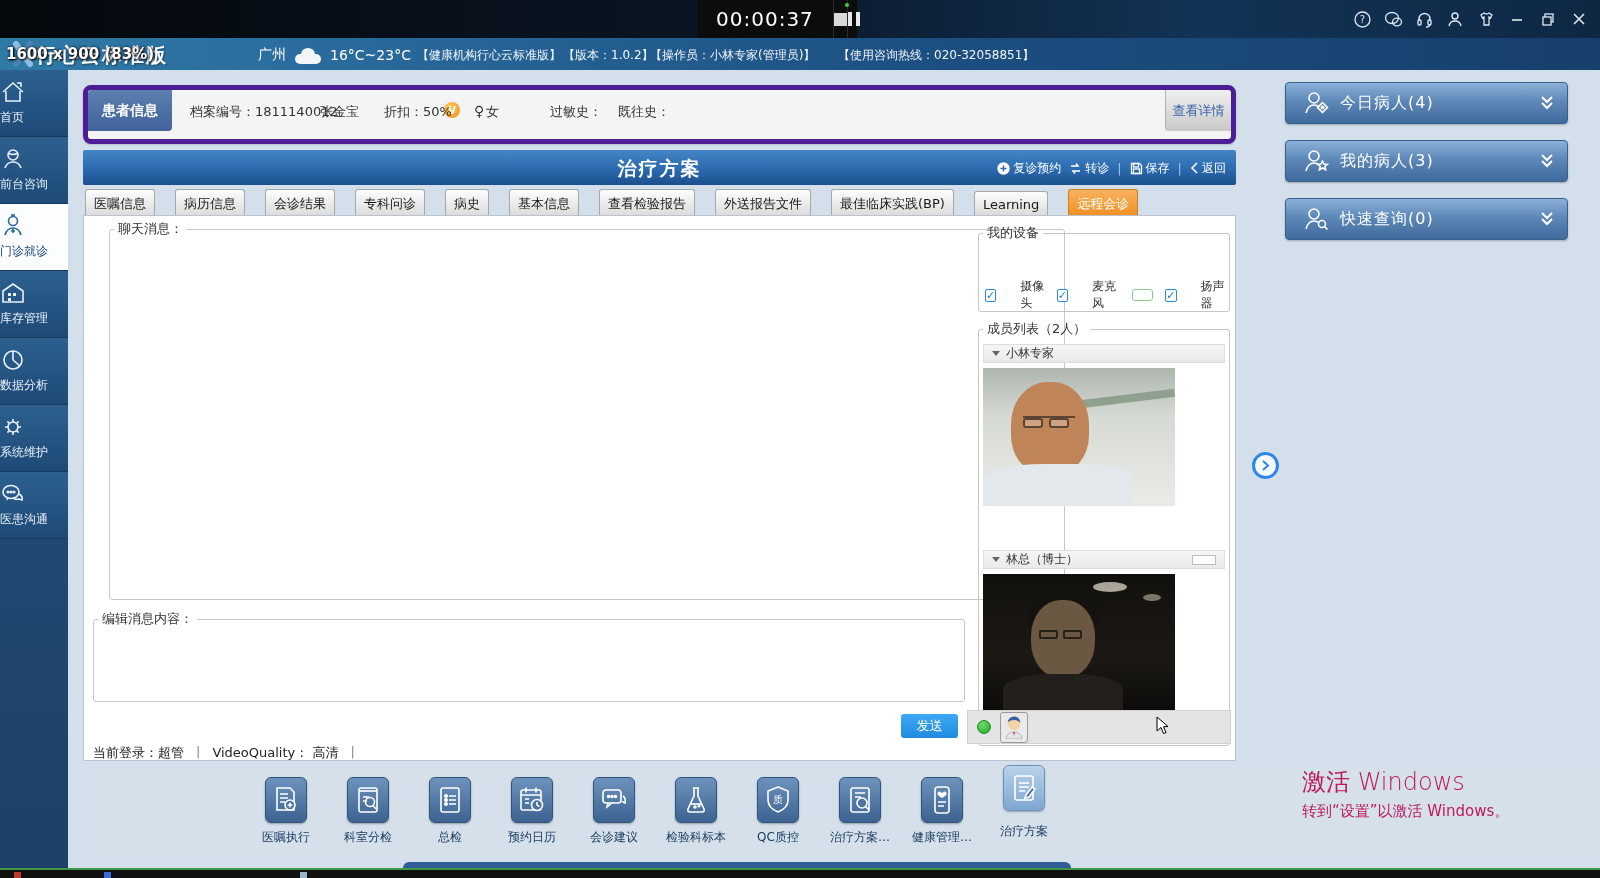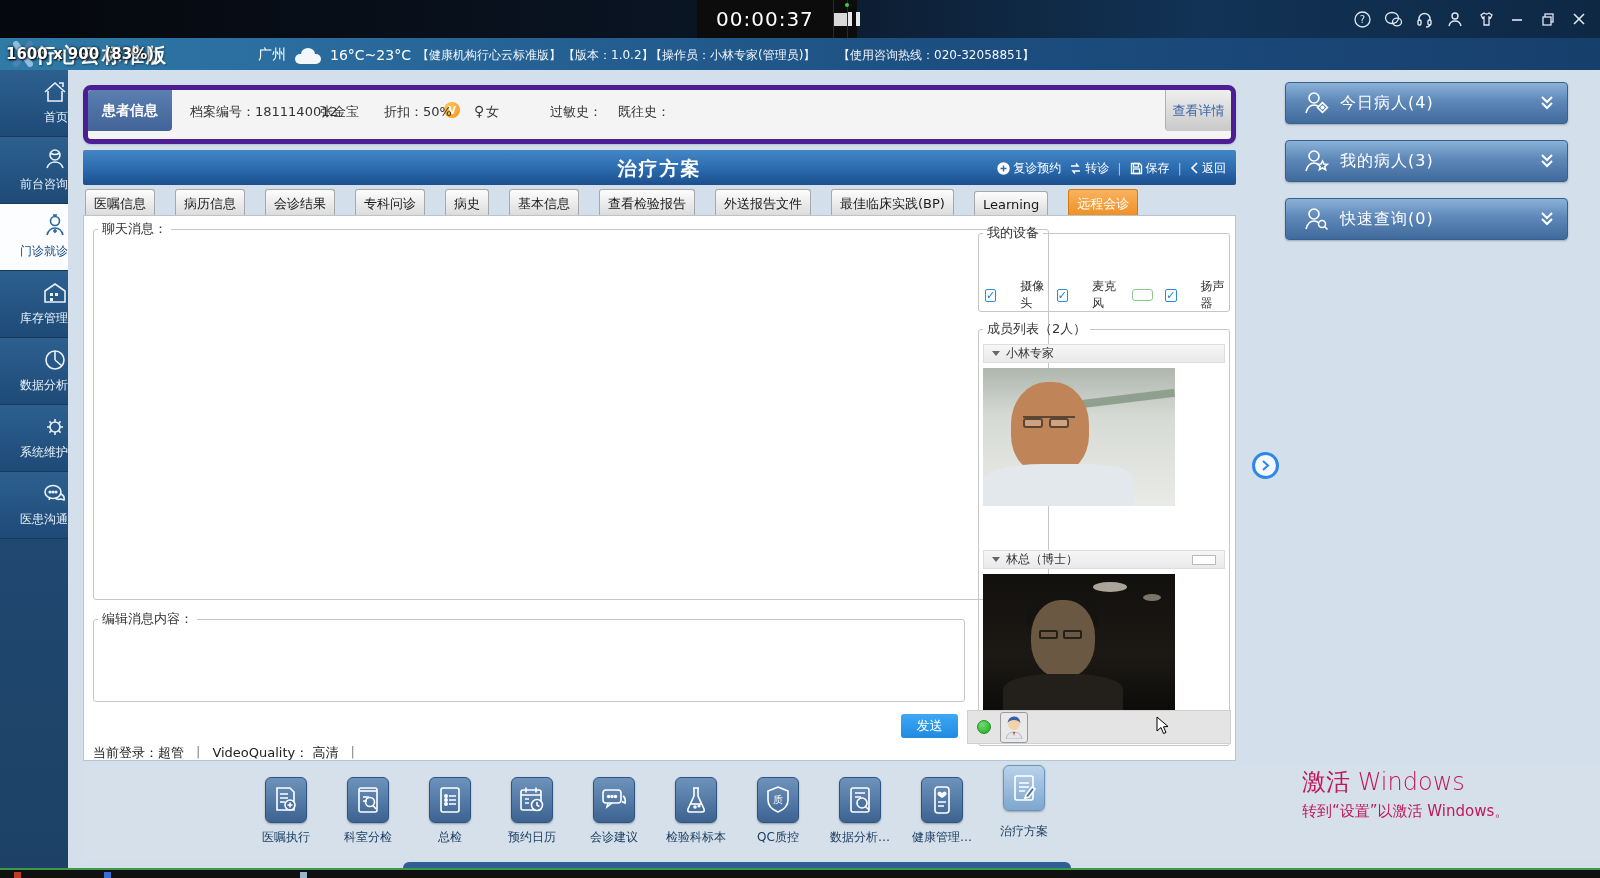--- a/index.html
+++ b/index.html
@@ -31,21 +31,21 @@
   .weather{position:absolute;left:258px;top:8px;display:flex;align-items:center;gap:7px;font-size:14px}
   .cloud{width:30px;height:18px;position:relative}
   .cloud:before{content:"";position:absolute;left:2px;bottom:0;width:26px;height:10px;background:#f4f7fa;border-radius:8px}
   .cloud:after{content:"";position:absolute;left:8px;bottom:4px;width:14px;height:12px;background:#f4f7fa;border-radius:50%}
   .appinfo{position:absolute;top:9px;font-size:12px;white-space:nowrap;color:#f2f6fb}
   .ai1{left:417px}.ai2{left:563px}.ai3{left:650px}.ai4{left:838px}
 
   
   .sidebar{position:absolute;left:0;top:70px;width:68px;height:800px;
     background:linear-gradient(180deg,#24527f,#1d4166)}
-  .nav-item{width:68px;height:67px;display:flex;flex-direction:column;align-items:flex-end;justify-content:center;gap:5px;
+  .nav-item{width:68px;height:67px;display:flex;flex-direction:column;align-items:flex-start;justify-content:center;gap:5px;
     background:linear-gradient(180deg,#2d608f,#1e4a77);border-bottom:1px solid #16395d;cursor:pointer;color:#eaf2fa}
   .nav-item .lbl{font-size:12px;white-space:nowrap}
   .nav-item svg{stroke:#e8f1fa}
   .nav-item.active{background:#fcfdfe;color:#16497c}
   .nav-item.active svg{stroke:#2a679c}
 
   
   .patientbar{position:absolute;left:83px;top:85px;width:1153px;height:59px;background:#f4f4f4;
     border:5px solid #4c1d95;border-radius:8px;box-shadow:0 1px 2px rgba(0,0,0,.15)}
   .p-tab{position:absolute;left:0;top:0;width:84px;height:41px;border-radius:4px 0 4px 0;
@@ -73,21 +73,21 @@
   .tab{padding:5px 8px;font-size:13px;color:#1a1a1a;background:linear-gradient(180deg,#fdfdfd,#d8d8d8);
     border:1px solid #a8a8a8;border-bottom:none;border-radius:3px 3px 0 0;white-space:nowrap;cursor:pointer}
   .tab.active{background:linear-gradient(180deg,#f9b25f,#ef8d1d);color:#fff;border-color:#d07d17}
 
   
   .mainpanel{position:absolute;left:83px;top:215px;width:1153px;height:546px;background:#fff;border:1px solid #b8c4d0}
 
   fieldset{border:1px solid #c6c6c6;border-radius:3px}
   legend{font-size:13px;color:#333;padding:0 4px;margin-left:4px}
 
-  .chat-fs{position:absolute;left:9px;top:4px;width:956px;height:380px}
+  .chat-fs{position:absolute;left:25px;top:4px;width:956px;height:380px}
   .edit-fs{position:absolute;left:9px;top:394px;width:872px;height:92px}
   .send-btn{position:absolute;left:817px;top:498px;width:57px;height:24px;background:linear-gradient(180deg,#3ea8f5,#1f8ae0);
     border-radius:3px;color:#fff;font-size:13px;display:flex;align-items:center;justify-content:center;cursor:pointer}
   .statusline{position:absolute;left:9px;top:528px;font-size:13px;color:#222;display:flex;gap:12px}
   .statusline .sep{color:#888}
 
   
   .dev-fs{position:absolute;left:894px;top:8px;width:252px;height:88px}
   .dev-row{position:absolute;left:6px;top:36px;display:flex;align-items:center;gap:8px;font-size:12px;color:#333}
   .cb{width:13px;height:13px;border:1px solid #2a8ae0;background:#fff;border-radius:2px;color:#1d7ad6;
@@ -579,21 +579,21 @@
       </div>
       <div class="ditem">
         <span class="dicon">
             <svg width="26" height="30" viewBox="0 0 26 30" fill="none" stroke="#fff" stroke-width="1.6">
               <rect x="4" y="3" width="18" height="24" rx="2"></rect>
               <path d="M8 8 h10 M8 12 h6"></path>
               <circle cx="15" cy="18" r="5" fill="#4c73a0"></circle>
               <path d="M18.5 21.5 L22 25"></path>
             </svg>
           </span>
-        <span class="dlabel">数据分析…</span>
+        <span class="dlabel">治疗方案…</span>
       </div>
       <div class="ditem">
         <span class="dicon">
             <svg width="22" height="30" viewBox="0 0 22 30" fill="none" stroke="#fff" stroke-width="1.6">
               <rect x="4" y="2" width="14" height="26" rx="3"></rect>
               <path d="M11 8 q-3 -3 -4.5 0 q-1 2 4.5 5 q5.5 -3 4.5 -5 q-1.5 -3 -4.5 0 Z" fill="#fff" stroke="none"></path>
               <path d="M7 17 h8 M7 21 h6"></path>
             </svg>
           </span>
         <span class="dlabel">健康管理…</span>

